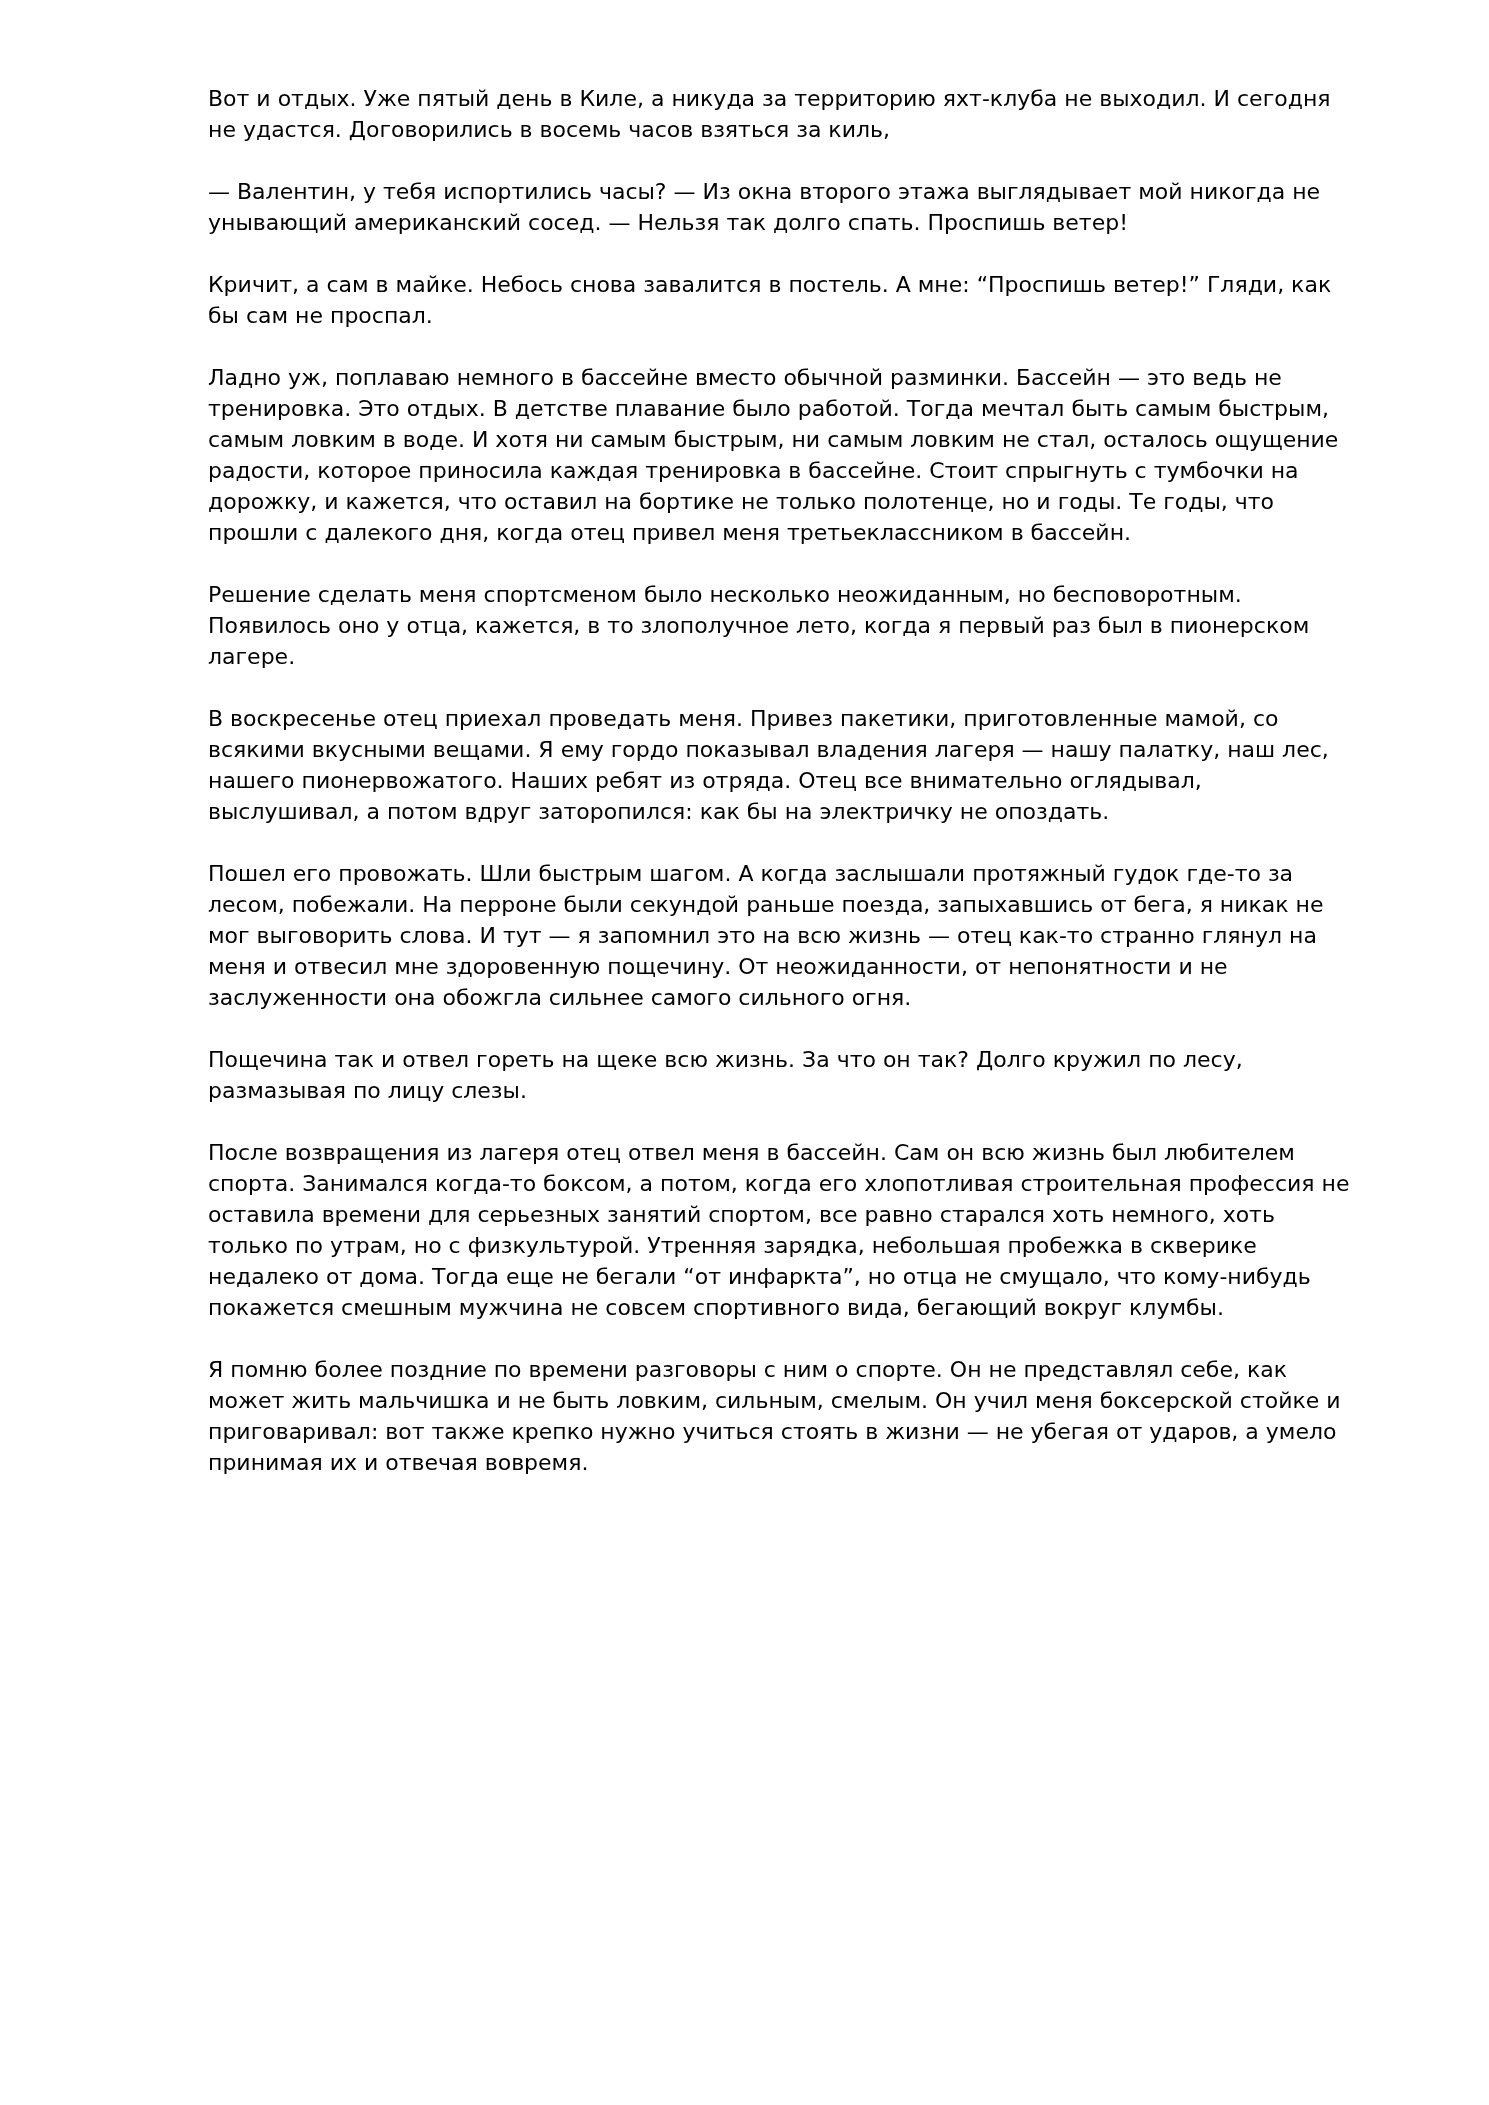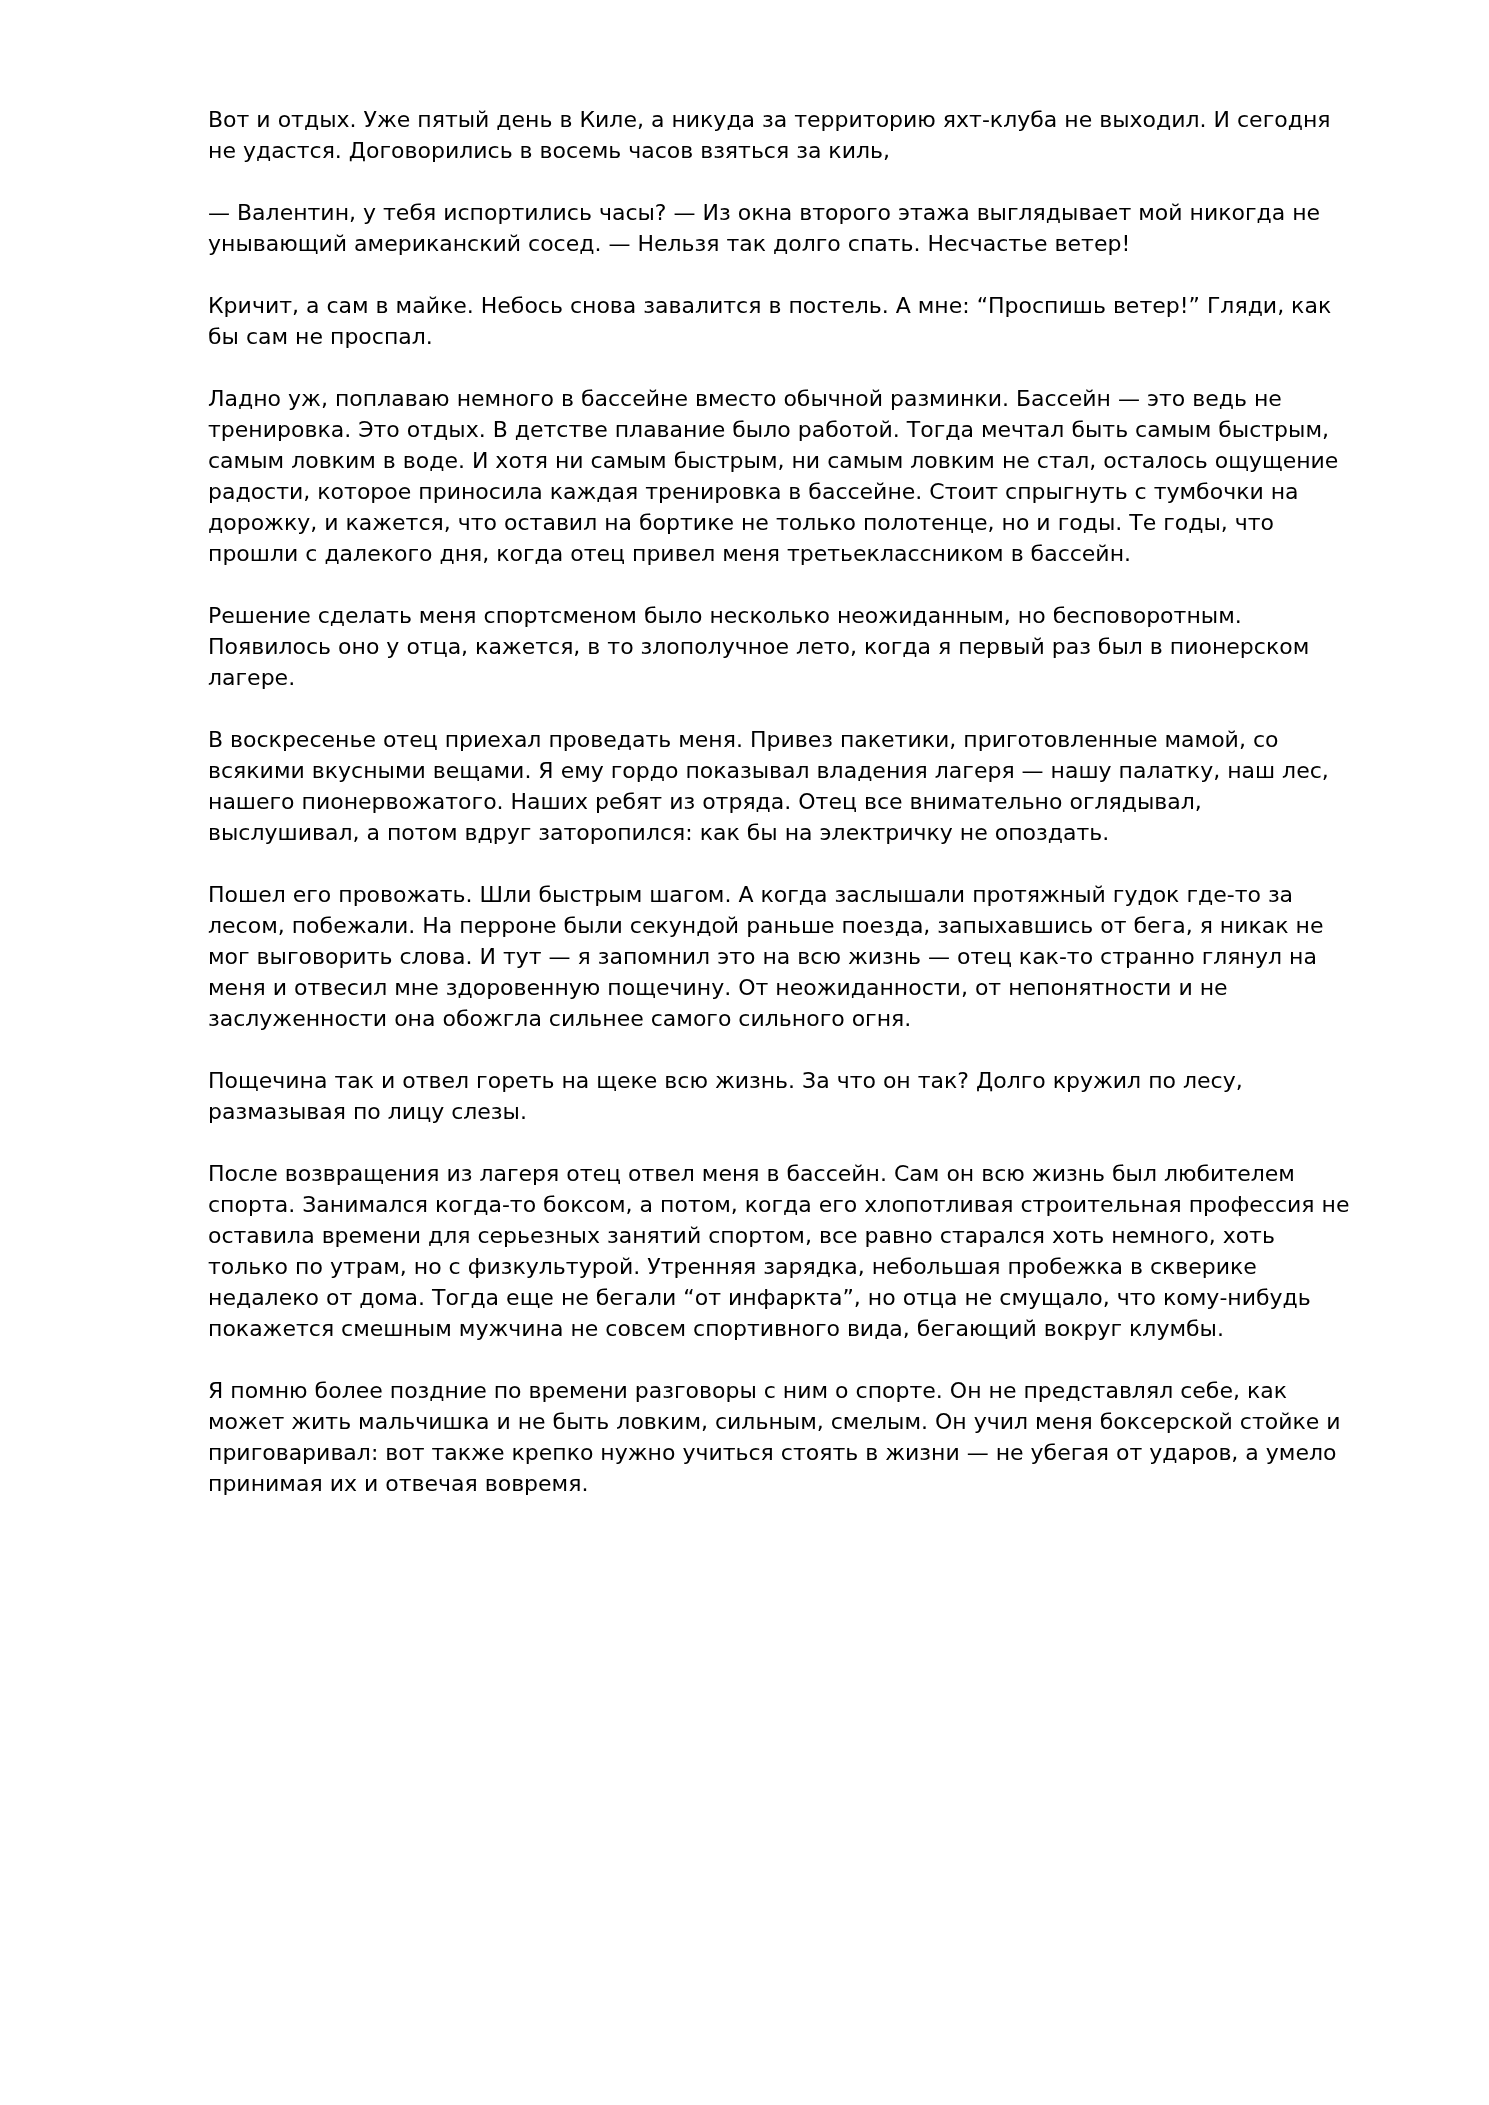--- a/index.html
+++ b/index.html
@@ -8,21 +8,21 @@
     padding: 0;
     background: #ffffff;
   }
   .page {
     position: relative;
     width: 1489px;
     min-height: 2105px;
     box-sizing: border-box;
     background: #ffffff;
     color: #000000;
-    padding: 104px 136px 80px 208px;
+    padding: 83px 136px 80px 208px;
   }
   .text-content {
     width: 1145px;
   }
   .para {
     font-family: "DejaVu Sans", "Liberation Sans", sans-serif;
     font-size: 22px;
     line-height: 31px;
     font-weight: 400;
     margin: 0 0 31px 0;
@@ -32,21 +32,21 @@
   .para:last-child {
     margin-bottom: 15px;
   }
 </style>
 </head>
 <body>
 
 <div class="page">
   <div class="text-content">
       <p class="para">Вот и отдых. Уже пятый день в Киле, а никуда за территорию яхт-клуба не выходил. И сегодня не удастся. Договорились в восемь часов взяться за киль,</p>
-      <p class="para">— Валентин, у тебя испортились часы? — Из окна второго этажа выглядывает мой никогда не унывающий американский сосед. — Нельзя так долго спать. Несчастье ветер!</p>
+      <p class="para">— Валентин, у тебя испортились часы? — Из окна второго этажа выглядывает мой никогда не унывающий американский сосед. — Нельзя так долго спать. Проспишь ветер!</p>
       <p class="para">Кричит, а сам в майке. Небось снова завалится в постель. А мне: “Проспишь ветер!” Гляди, как бы сам не проспал.</p>
       <p class="para">Ладно уж, поплаваю немного в бассейне вместо обычной разминки. Бассейн — это ведь не тренировка. Это отдых. В детстве плавание было работой. Тогда мечтал быть самым быстрым, самым ловким в воде. И хотя ни самым быстрым, ни самым ловким не стал, осталось ощущение радости, которое приносила каждая тренировка в бассейне. Стоит спрыгнуть с тумбочки на дорожку, и кажется, что оставил на бортике не только полотенце, но и годы. Те годы, что прошли с далекого дня, когда отец привел меня третьеклассником в бассейн.</p>
       <p class="para">Решение сделать меня спортсменом было несколько неожиданным, но бесповоротным. Появилось оно у отца, кажется, в то злополучное лето, когда я первый раз был в пионерском лагере.</p>
       <p class="para">В воскресенье отец приехал проведать меня. Привез пакетики, приготовленные мамой, со всякими вкусными вещами. Я ему гордо показывал владения лагеря — нашу палатку, наш лес, нашего пионервожатого. Наших ребят из отряда. Отец все внимательно оглядывал, выслушивал, а потом вдруг заторопился: как бы на электричку не опоздать.</p>
       <p class="para">Пошел его провожать. Шли быстрым шагом. А когда заслышали протяжный гудок где-то за лесом, побежали. На перроне были секундой раньше поезда, запыхавшись от бега, я никак не мог выговорить слова. И тут — я запомнил это на всю жизнь — отец как-то странно глянул на меня и отвесил мне здоровенную пощечину. От неожиданности, от непонятности и не заслуженности она обожгла сильнее самого сильного огня.</p>
       <p class="para">Пощечина так и отвел гореть на щеке всю жизнь. За что он так? Долго кружил по лесу, размазывая по лицу слезы.</p>
       <p class="para">После возвращения из лагеря отец отвел меня в бассейн. Сам он всю жизнь был любителем спорта. Занимался когда-то боксом, а потом, когда его хлопотливая строительная профессия не оставила времени для серьезных занятий спортом, все равно старался хоть немного, хоть только по утрам, но с физкультурой. Утренняя зарядка, небольшая пробежка в скверике недалеко от дома. Тогда еще не бегали “от инфаркта”, но отца не смущало, что кому-нибудь покажется смешным мужчина не совсем спортивного вида, бегающий вокруг клумбы.</p>
       <p class="para">Я помню более поздние по времени разговоры с ним о спорте. Он не представлял себе, как может жить мальчишка и не быть ловким, сильным, смелым. Он учил меня боксерской стойке и приговаривал: вот также крепко нужно учиться стоять в жизни — не убегая от ударов, а умело принимая их и отвечая вовремя.</p>
     </div>
 </div>

